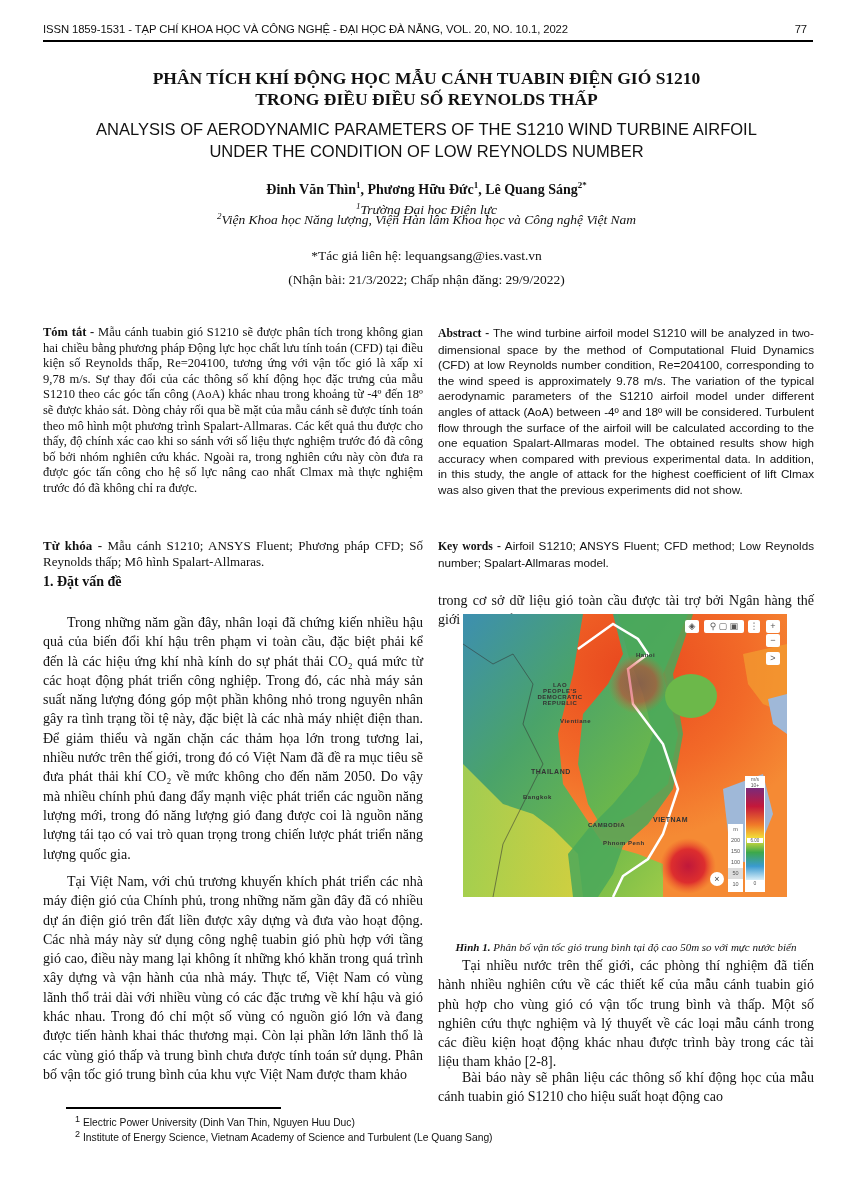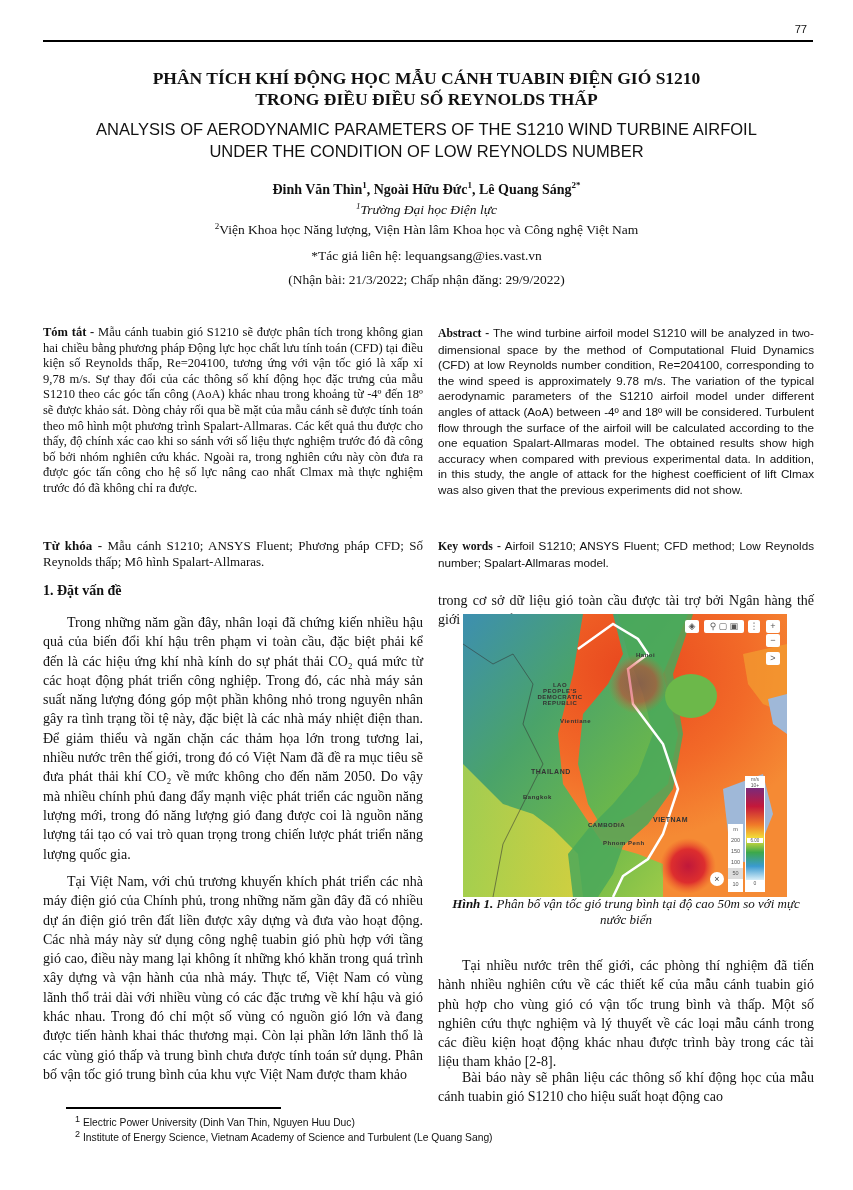--- a/index.html
+++ b/index.html
@@ -5,60 +5,61 @@
   html, body { margin:0; padding:0; background:#ffffff; }
   body { width:853px; height:1190px; position:relative; overflow:hidden; color:#111; }
   .hdr { position:absolute; left:43px; top:22px; width:770px; height:18px; font-family:"Liberation Sans", sans-serif; font-size:11.3px; letter-spacing:-0.1px; border-bottom:2px solid #000; }
   .hdr .l { position:absolute; left:0; top:1px; }
   .hdr .r { position:absolute; right:6px; top:1px; }
   .t-vn { position:absolute; left:40px; width:773px; text-align:center; font-family:"Liberation Serif", serif; font-weight:bold; font-size:17.5px; line-height:21px; }
   .t-en { position:absolute; left:40px; width:773px; text-align:center; font-family:Liberation Sans, sans-serif; font-size:16.5px; line-height:21px; }
   .ctr { position:absolute; left:40px; width:773px; text-align:center; font-family:"Liberation Serif", serif; }
   .authors { top:182px; font-weight:bold; font-size:14px; }
   .aff1 { top:202px; font-style:italic; font-size:13.5px; }
-  .aff2 { top:222px; font-size:13.5px; }
+  .aff2 { top:212px; font-style:italic; font-size:13.5px; }
   .corr { top:248px; font-size:13.5px; }
   .recv { top:272px; font-size:13.5px; }
   sup { font-size:9px; vertical-align:super; line-height:0; }
   .col { position:absolute; font-family:"Liberation Serif", serif; text-align:justify;margin-top:16px; }
   .abs-vn { left:43px; top:309px; width:380px; font-size:12.5px; line-height:15.6px; }
   .abs-en { left:438px; top:309px; width:376px; font-size:12.5px; line-height:15.6px; font-family:"Liberation Sans", sans-serif; font-size:11.7px; }
   .kw-vn { left:43px; top:522px; width:380px; font-size:13px; line-height:15.6px; }
   .kw-en { left:438px; top:522px; width:376px; font-size:11.7px; line-height:15.6px; font-family:"Liberation Sans", sans-serif; }
   b.lbl { font-weight:bold; font-family:"Liberation Serif", serif; }
-  .sec { position:absolute; left:43px; top:574px; font-family:"Liberation Serif", serif; font-weight:bold; font-size:14px;margin-top:9px; }
+  .sec { position:absolute; left:43px; top:574px; font-family:"Liberation Serif", serif; font-weight:bold; font-size:14px; }
   .body { font-size:14px; line-height:19.3px; }
   .p1 { left:43px; top:597px; width:380px; }
   .p2 { left:43px; top:856px; width:380px; }
   .p3 { left:438px; top:575px; width:376px; }
   .p4 { left:438px; top:940px; width:376px; }
   .p5 { left:438px; top:1052px; width:376px; }
   .ind { text-indent:24px; }
   .figure { position:absolute; left:463px; top:614px; width:324px; height:283px; overflow:hidden; background:#3e9e5e; }
-  .cap { position:absolute; left:438px; top:896px; width:376px; text-align:center; font-family:"Liberation Serif", serif; font-style:italic; font-size:13px; line-height:16px; }
+  .cap { position:absolute; left:438px; top:939px; width:376px; text-align:center; font-family:"Liberation Serif", serif; font-style:italic; font-size:11px; line-height:16px; }
   .fn-line { position:absolute; left:66px; top:1107px; width:215px; height:2px; background:#000; }
   .fn { position:absolute; left:66px; font-family:"Liberation Sans", sans-serif; font-size:10.3px;margin-left:9px; }
   .fn1 { top:1117px; } .fn2 { top:1132px; }
   .mapbtn { position:absolute; background:#fff; border-radius:2px; font-family:"Liberation Sans", sans-serif; font-size:9px; color:#555; text-align:center; line-height:13px; }
   .maplbl { position:absolute; font-family:"Liberation Sans", sans-serif; font-size:6px; color:#333; font-weight:bold; letter-spacing:0.5px; }
 </style>
 </head>
 <body>
 
 <div class="hdr">
+  <span class="l">ISSN 1859-1531 - TẠP CHÍ KHOA HỌC VÀ CÔNG NGHỆ - ĐẠI HỌC ĐÀ NẴNG, VOL. 20, NO. 10.1, 2022</span>
   <span class="r">77</span>
 </div>
 
 <div class="t-vn" style="top:68px">PHÂN TÍCH KHÍ ĐỘNG HỌC MẪU CÁNH TUABIN ĐIỆN GIÓ S1210</div>
 <div class="t-vn" style="top:89px">TRONG ĐIỀU ĐIỀU SỐ REYNOLDS THẤP</div>
 <div class="t-en" style="top:119px">ANALYSIS OF AERODYNAMIC PARAMETERS OF THE S1210 WIND TURBINE AIRFOIL</div>
 <div class="t-en" style="top:141px">UNDER THE CONDITION OF LOW REYNOLDS NUMBER</div>
 
 <div class="ctr authors">
-  <span>Đinh Văn Thìn</span><sup>1</sup><span>, </span><span>Ngoài Hữu Đức</span><sup>1</sup><span>, </span><span>Lê Quang Sáng</span><sup>2*</sup>
+  <span>Đinh Văn Thìn</span><sup>1</sup><span>, </span><span>Phương Hữu Đức</span><sup>1</sup><span>, </span><span>Lê Quang Sáng</span><sup>2*</sup>
 </div>
 <div class="ctr aff1"><sup>1</sup><span>Trường Đại học Điện lực</span></div>
 <div class="ctr aff2"><sup>2</sup><span>Viện Khoa học Năng lượng, Viện Hàn lâm Khoa học và Công nghệ Việt Nam</span></div>
 <div class="ctr corr">*Tác giả liên hệ: lequangsang@ies.vast.vn</div>
 <div class="ctr recv">(Nhận bài: 21/3/2022; Chấp nhận đăng: 29/9/2022)</div>
 
 <div class="col abs-vn">
   <b class="lbl">Tóm tắt -</b><span> Mẫu cánh tuabin gió S1210 sẽ được phân tích trong không gian hai chiều bằng phương pháp Động lực học chất lưu tính toán (CFD) tại điều kiện số Reynolds thấp, Re=204100, tương ứng với vận tốc gió là xấp xỉ 9,78 m/s. Sự thay đổi của các thông số khí động học đặc trưng của mẫu S1210 theo các góc tấn công (AoA) khác nhau trong khoảng từ -4º đến 18º sẽ được khảo sát. Dòng chảy rối qua bề mặt của mẫu cánh sẽ được tính toán theo mô hình một phương trình Spalart-Allmaras. Các kết quả thu được cho thấy, độ chính xác cao khi so sánh với số liệu thực nghiệm trước đó đã công bố bởi nhóm nghiên cứu khác. Ngoài ra, trong nghiên cứu này còn đưa ra được góc tấn công cho hệ số lực nâng cao nhất Clmax mà thực nghiệm trước đó đã không chỉ ra được.</span>
 </div>
 <div class="col abs-en">

